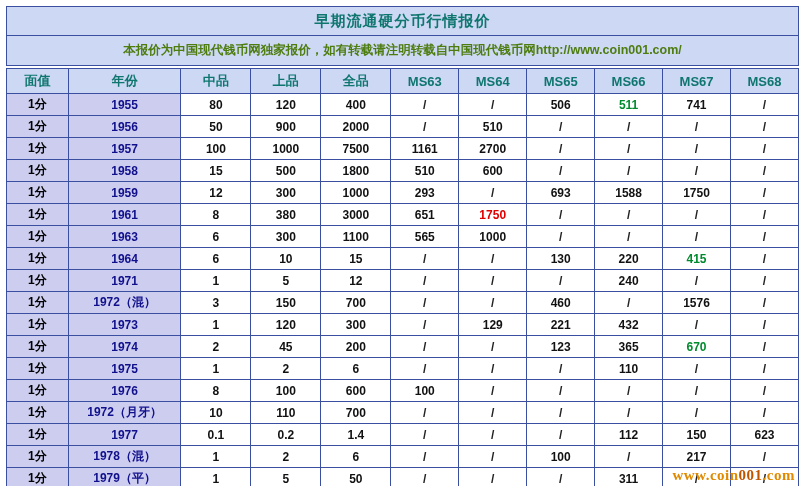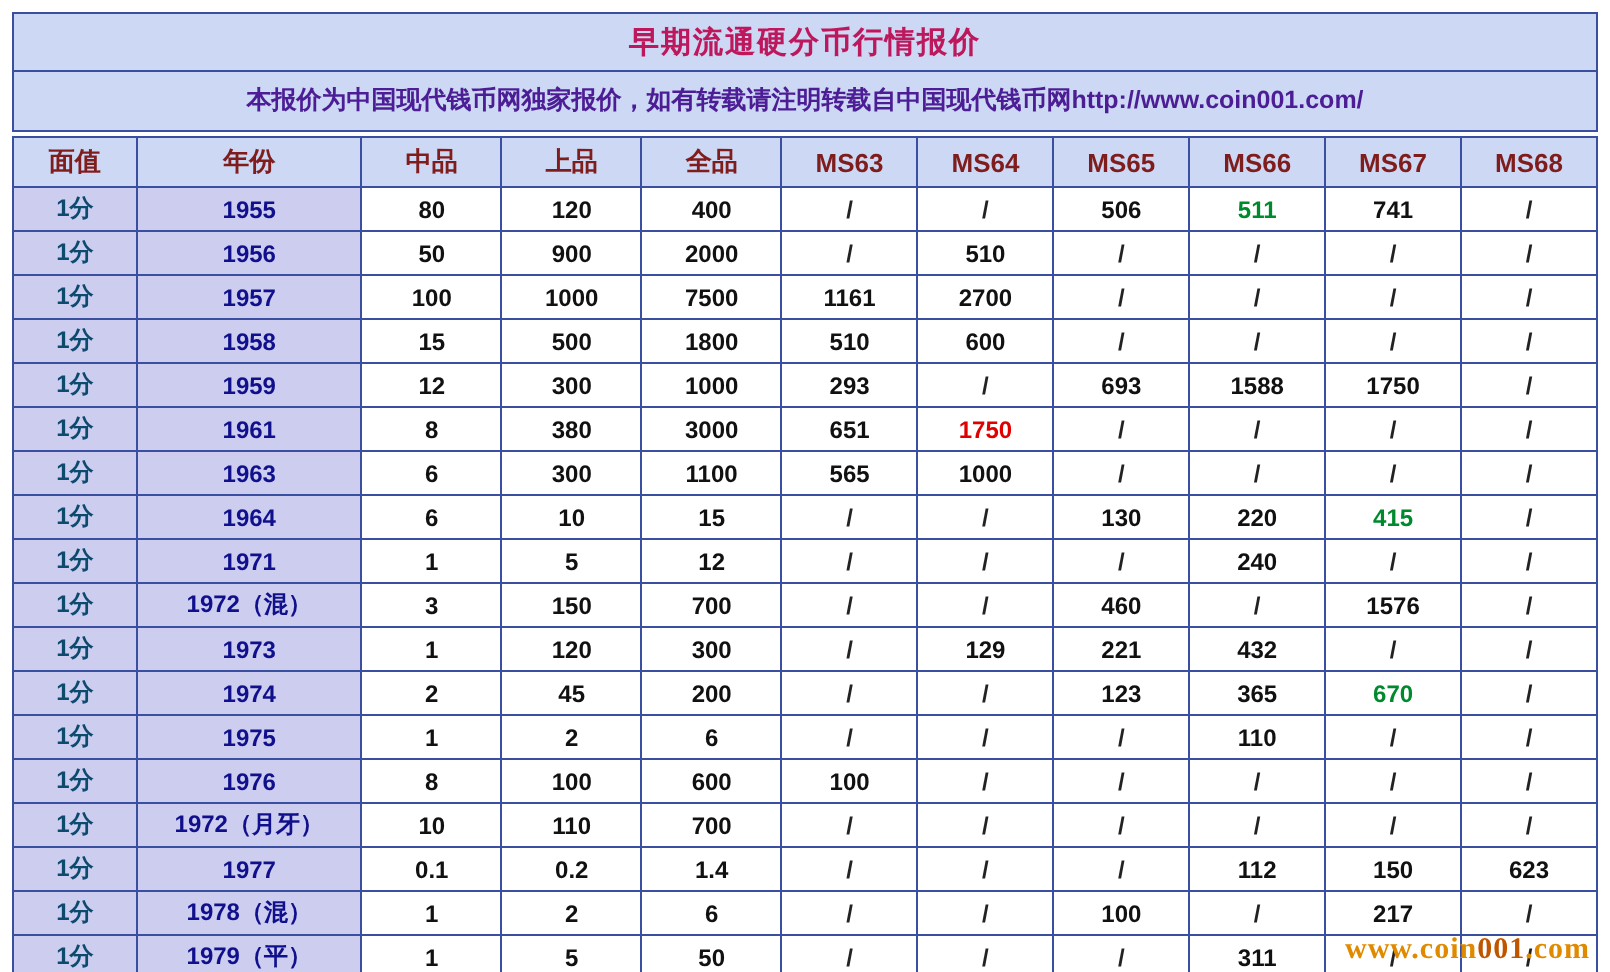--- a/index.html
+++ b/index.html
@@ -24,37 +24,37 @@
   .title-bar {
     height: 30px;
     background: #cdd8f5;
     border: 1px solid #3a4fa0;
     display: flex;
     align-items: center;
     justify-content: center;
     box-sizing: border-box;
   }
   .title-bar .title-text {
-    color: #be185d;
+    color: #0f766e;
     font-size: 15px;
     font-weight: bold;
     letter-spacing: 1px;
   }
   .notice-bar {
     height: 30px;
     background: #cdd8f5;
     border: 1px solid #3a4fa0;
     border-top: none;
     display: flex;
     align-items: center;
     justify-content: center;
     box-sizing: border-box;
   }
   .notice-bar .notice-text {
-    color: #4c1d95;
+    color: #4d7c0f;
     font-size: 12.5px;
     font-weight: bold;
     white-space: nowrap;
   }
   table.grid {
     border-collapse: collapse;
     width: 793px;
     table-layout: fixed;
     margin-top: 2px;
   }
@@ -62,28 +62,28 @@
     border: 1px solid #3a4fa0;
     font-size: 12px;
     text-align: center;
     height: 21px;
     padding: 0;
     overflow: hidden;
     white-space: nowrap;
   }
   table.grid thead th {
     background: #cdd8f5;
-    color: #7f1d1d;
+    color: #0f766e;
     font-weight: bold;
     font-size: 13px;
     height: 24px;
   }
   td.c-denom {
     background: #cdcdf0;
-    color: #0c4a6e;
+    color: #000000;
     font-weight: bold;
   }
   td.c-year {
     background: #cdcdf0;
     color: #10108c;
     font-weight: bold;
   }
   td.val {
     background: #ffffff;
     color: #111111;

